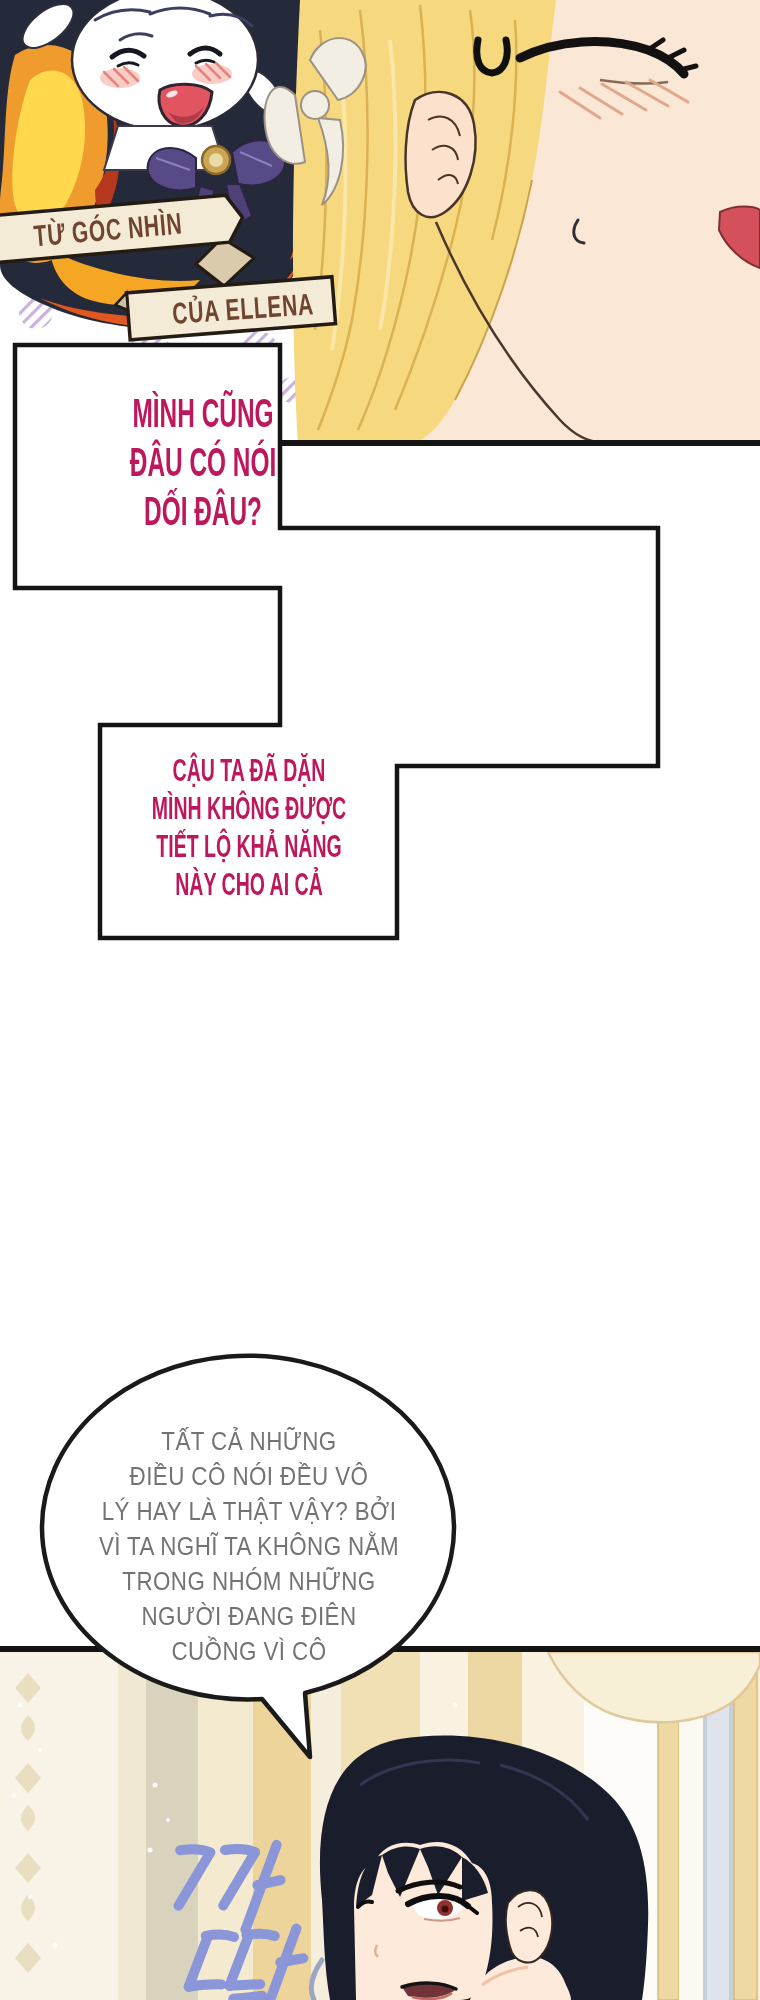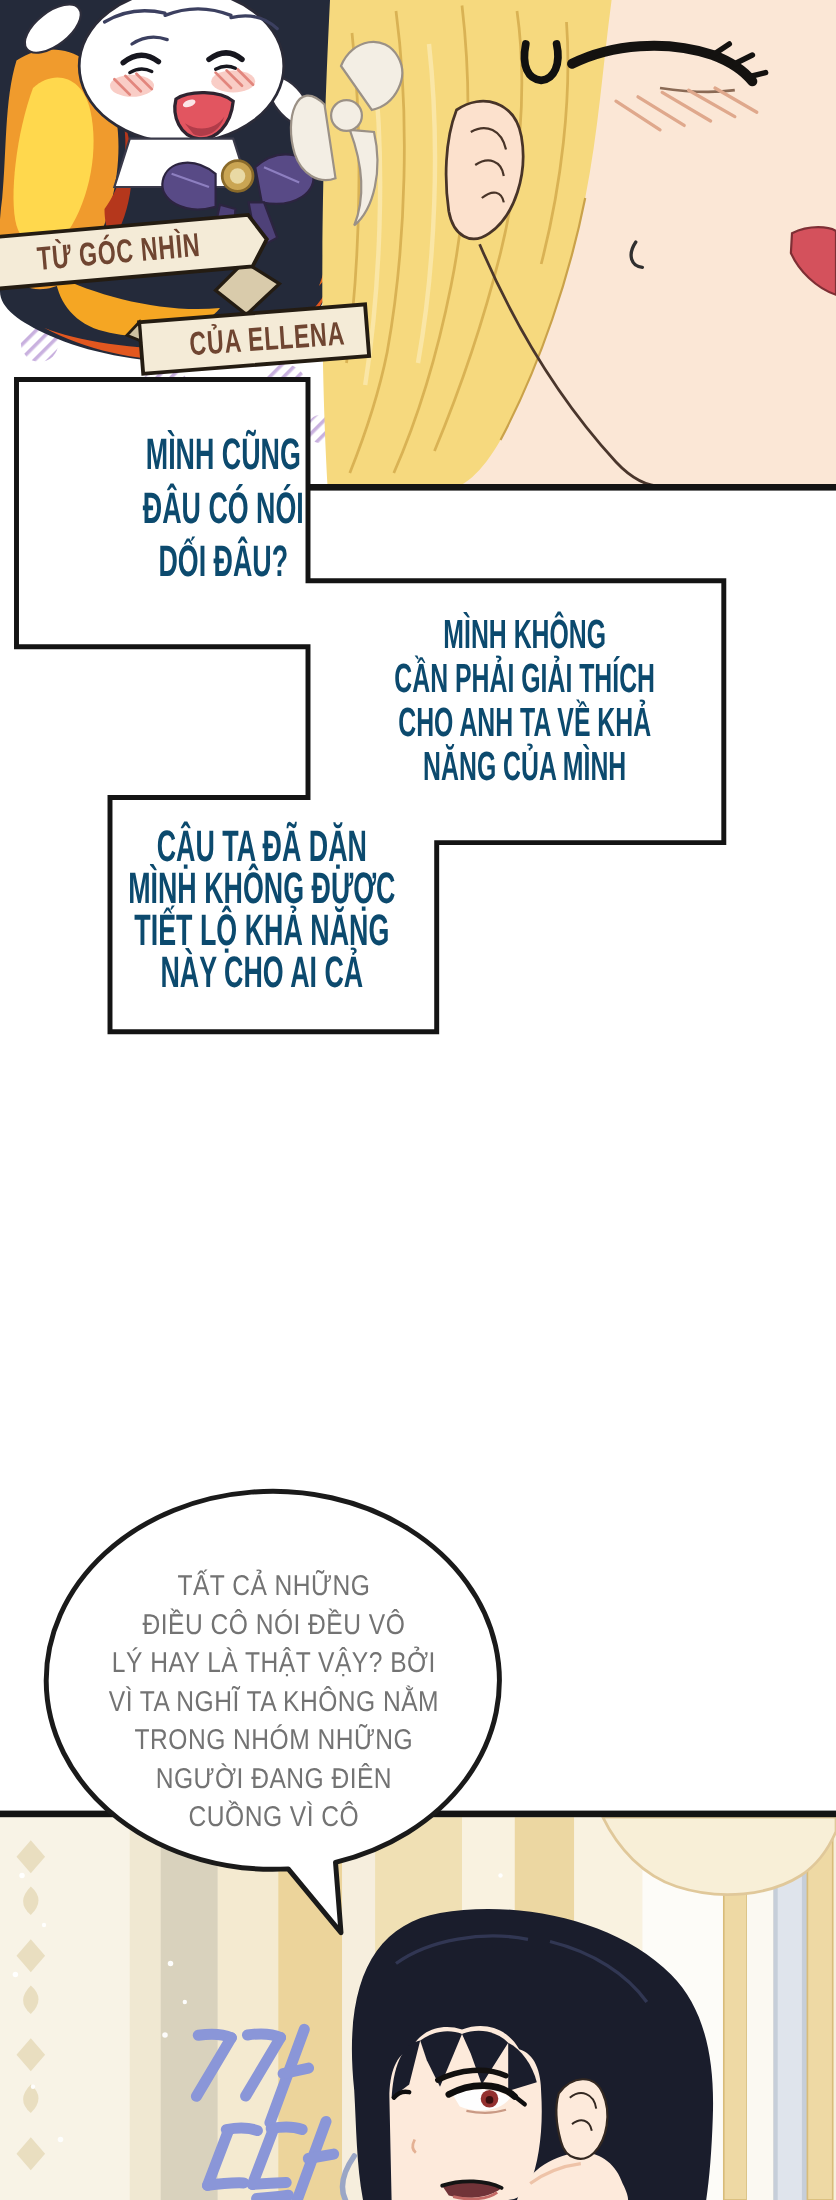--- a/index.html
+++ b/index.html
@@ -5,26 +5,26 @@
   html,body{margin:0;padding:0;background:#ffffff;}
   .page{position:relative;width:760px;height:2000px;background:#fff;overflow:hidden;
         font-family:"Liberation Sans",sans-serif;}
   .page svg{position:absolute;left:0;pointer-events:none;}
   
   .banner-label{position:absolute;z-index:6;font-weight:700;font-size:30px;color:#6f4531;
     white-space:nowrap;letter-spacing:1px;}
   .banner-1{left:108px;top:230px;transform:translate(-50%,-50%) rotate(-5deg) scaleX(.70);}
   .banner-2{left:243px;top:309px;transform:translate(-50%,-50%) rotate(-4deg) scaleX(.70);}
   
-  .tbox{position:absolute;z-index:8;transform:translateX(-50%);text-align:center;color:#0c4a6e;
+  .tbox{position:absolute;z-index:8;transform:translateX(-50%);text-align:center;color:#be185d;
     font-weight:700;}
   .tbox span{display:block;white-space:nowrap;transform:scaleX(.61);}
   .t1{left:203px;top:389px;font-size:40px;line-height:49px;}
   .t2{left:477px;top:557px;font-size:37px;line-height:40px;}
-  .t3{left:238px;top:751px;font-size:40px;line-height:38px;}
+  .t3{left:249px;top:751px;font-size:32px;line-height:38px;}
   
   .bubble-text{position:absolute;z-index:10;left:249px;top:1424px;transform:translateX(-50%);
     text-align:center;color:#737373;font-weight:400;font-size:26px;line-height:35px;}
   .bubble-text span{display:block;white-space:nowrap;transform:scaleX(.86);letter-spacing:.5px;}
   .sr{position:absolute;width:1px;height:1px;overflow:hidden;opacity:0;}
   .z1{z-index:1}.z2{z-index:2}.z4{z-index:4}
 </style>
 </head>
 <body>
 
@@ -274,26 +274,20 @@
   <svg class="z4" width="760" height="2000" viewBox="0 0 760 2000" style="top:0">
     <path d="M15,345 L280,345 L280,528 L658,528 L658,766 L397,766 L397,938 L100,938 L100,725 L280,725 L280,588 L15,588 Z" fill="#ffffff" stroke="#141414" stroke-width="4.5"></path>
     <path d="M42,1528 A206,172 0 1 1 305,1693 L310,1757 L262,1699 A206,172 0 0 1 42,1528 Z" fill="#ffffff" stroke="#1a1a1a" stroke-width="4.5" stroke-linejoin="round"></path>
   </svg>
 
   <div class="tbox t1">
     <span>MÌNH CŨNG</span>
     <span>ĐÂU CÓ NÓI</span>
     <span>DỐI ĐÂU?</span>
   </div>
-  <div class="tbox t2">
-    <span>MÌNH KHÔNG</span>
-    <span>CẦN PHẢI GIẢI THÍCH</span>
-    <span>CHO ANH TA VỀ KHẢ</span>
-    <span>NĂNG CỦA MÌNH</span>
-  </div>
   <div class="tbox t3">
     <span>CẬU TA ĐÃ DẶN</span>
     <span>MÌNH KHÔNG ĐƯỢC</span>
     <span>TIẾT LỘ KHẢ NĂNG</span>
     <span>NÀY CHO AI CẢ</span>
   </div>
 
   <div class="bubble-text">
     <span>TẤT CẢ NHỮNG</span>
     <span>ĐIỀU CÔ NÓI ĐỀU VÔ</span>

